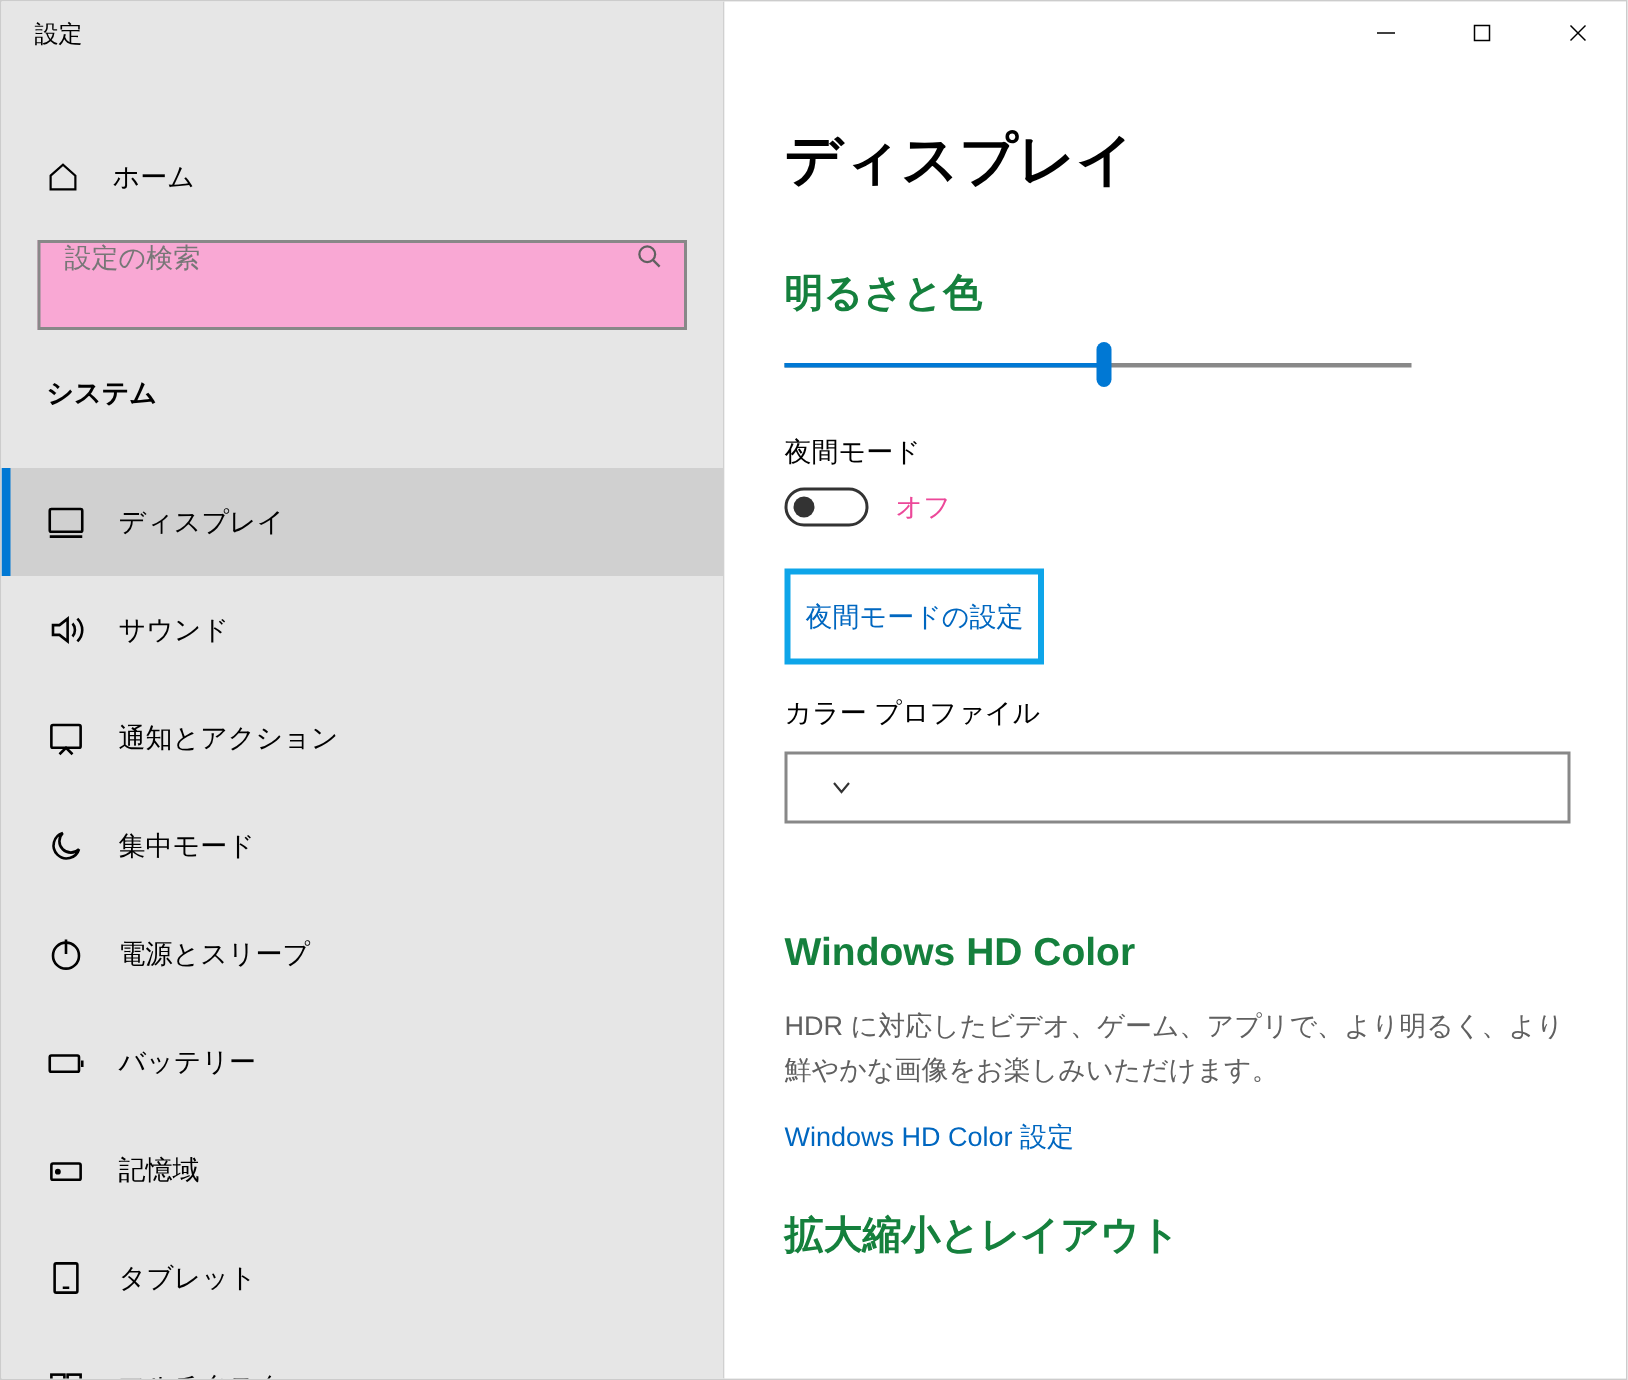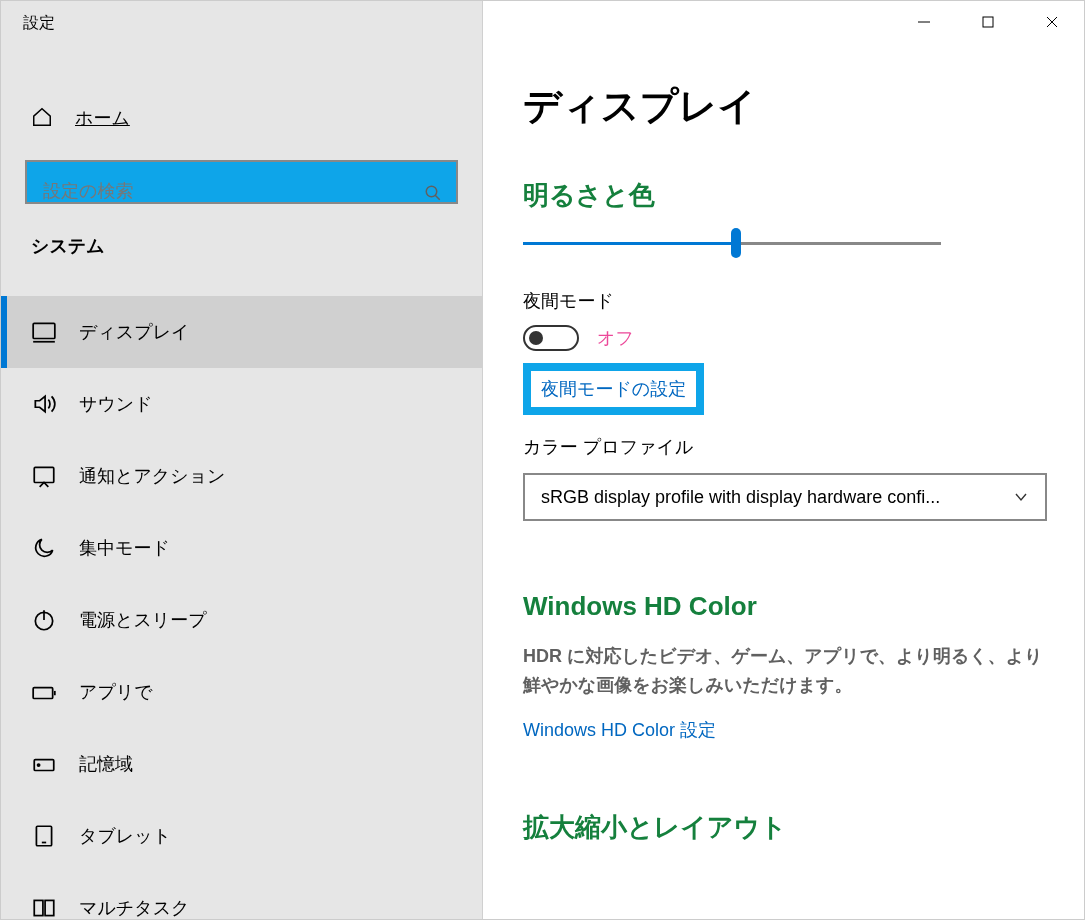--- a/index.html
+++ b/index.html
@@ -24,47 +24,47 @@
       flex-direction: column;
       border-right: 1px solid #d0d0d0;
     }
     .app-title {
       font-size: 16px;
       padding: 12px 18px 10px 22px;
       color: #000;
     }
     .home-row {
       display: flex;
+      align-items: center;
       padding: 14px 28px 14px 30px;
       margin-top: 48px;
       gap: 22px;
       cursor: pointer;
-      text-decoration: underline;
     }
     .home-row .icon {
       width: 22px;
       height: 22px;
       display: flex;
       align-items: center;
       justify-content: center;
     }
     .home-row .label {
       font-size: 18px;
       color: #000;
     }
     .search-wrap {
       margin: 16px 24px 0 24px;
     }
     .search-box {
       width: 100%;
-      height: 44px;
-      background: #0ea5e9;
+      height: 60px;
+      background: #f9a8d4;
       border: 2px solid #888;
       display: flex;
-      align-items: flex-end;
+      align-items: flex-start;
       padding: 0 14px 0 16px;
     }
     .search-input {
       flex: 1;
       border: none;
       background: transparent;
       outline: none;
       font-size: 18px;
       color: #333;
     }
@@ -226,23 +226,23 @@
     }
     .link {
       font-size: 18px;
       color: #0067c0;
       margin-top: 18px;
       display: inline-block;
       cursor: pointer;
     }
     .highlight-box {
       display: inline-block;
-      padding: 6px 10px;
-      border: 8px solid #0ea5e9;
-      margin-top: 12px;
+      padding: 16px 10px;
+      border: 4px solid #0ea5e9;
+      margin-top: 28px;
     }
     .highlight-box .link {
       margin-top: 0;
     }
     .select-box {
       margin-top: 14px;
       width: 524px;
       height: 48px;
       border: 2px solid #888;
       display: flex;
@@ -263,21 +263,20 @@
       width: 16px;
       height: 16px;
       margin-left: 12px;
     }
     .body-text {
       font-size: 18px;
       color: #606060;
       margin-top: 20px;
       line-height: 1.6;
       max-width: 540px;
-      font-weight: bold;
     }
   </style>
 </head>
 <body>
 
 <div class="sidebar">
   <div class="app-title">設定</div>
 
   <div class="home-row">
     <span class="icon">
@@ -348,21 +347,21 @@
       </span>
       <span class="label">電源とスリープ</span>
     </div>
     <div class="nav-item">
       <span class="icon">
         <svg viewBox="0 0 24 24" fill="none" stroke="#000" stroke-width="1.6">
             <rect x="2" y="8" width="18" height="10" rx="1"></rect>
             <line x1="22" y1="11" x2="22" y2="15"></line>
           </svg>
       </span>
-      <span class="label">アプリで</span>
+      <span class="label">バッテリー</span>
     </div>
     <div class="nav-item">
       <span class="icon">
         <svg viewBox="0 0 24 24" fill="none" stroke="#000" stroke-width="1.6">
             <rect x="3" y="8" width="18" height="10" rx="1"></rect>
             <circle cx="7" cy="13" r="1" fill="#000"></circle>
           </svg>
       </span>
       <span class="label">記憶域</span>
     </div>
@@ -425,26 +424,25 @@
     </div>
     <span class="toggle-label">オフ</span>
   </div>
 
   <div class="highlight-box">
     <a class="link">夜間モードの設定</a>
   </div>
 
   <div class="field-label" style="margin-top:20px">カラー プロファイル</div>
   <div class="select-box">
-    <span class="select-text">sRGB display profile with display hardware confi...</span>
     <span class="chevron">
       <svg viewBox="0 0 16 16" fill="none" stroke="#333" stroke-width="1.4">
           <polyline points="3,5 8,11 13,5"></polyline>
         </svg>
     </span>
   </div>
 
   <h2 class="section-title secondary">Windows HD Color</h2>
   <p class="body-text">HDR に対応したビデオ、ゲーム、アプリで、より明るく、より鮮やかな画像をお楽しみいただけます。</p>
   <a class="link">Windows HD Color 設定</a>
 
-  <h2 class="section-title" style="margin-top:68px">拡大縮小とレイアウト</h2>
+  <h2 class="section-title" style="margin-top:36px">拡大縮小とレイアウト</h2>
 </div>
 
 </body></html>

